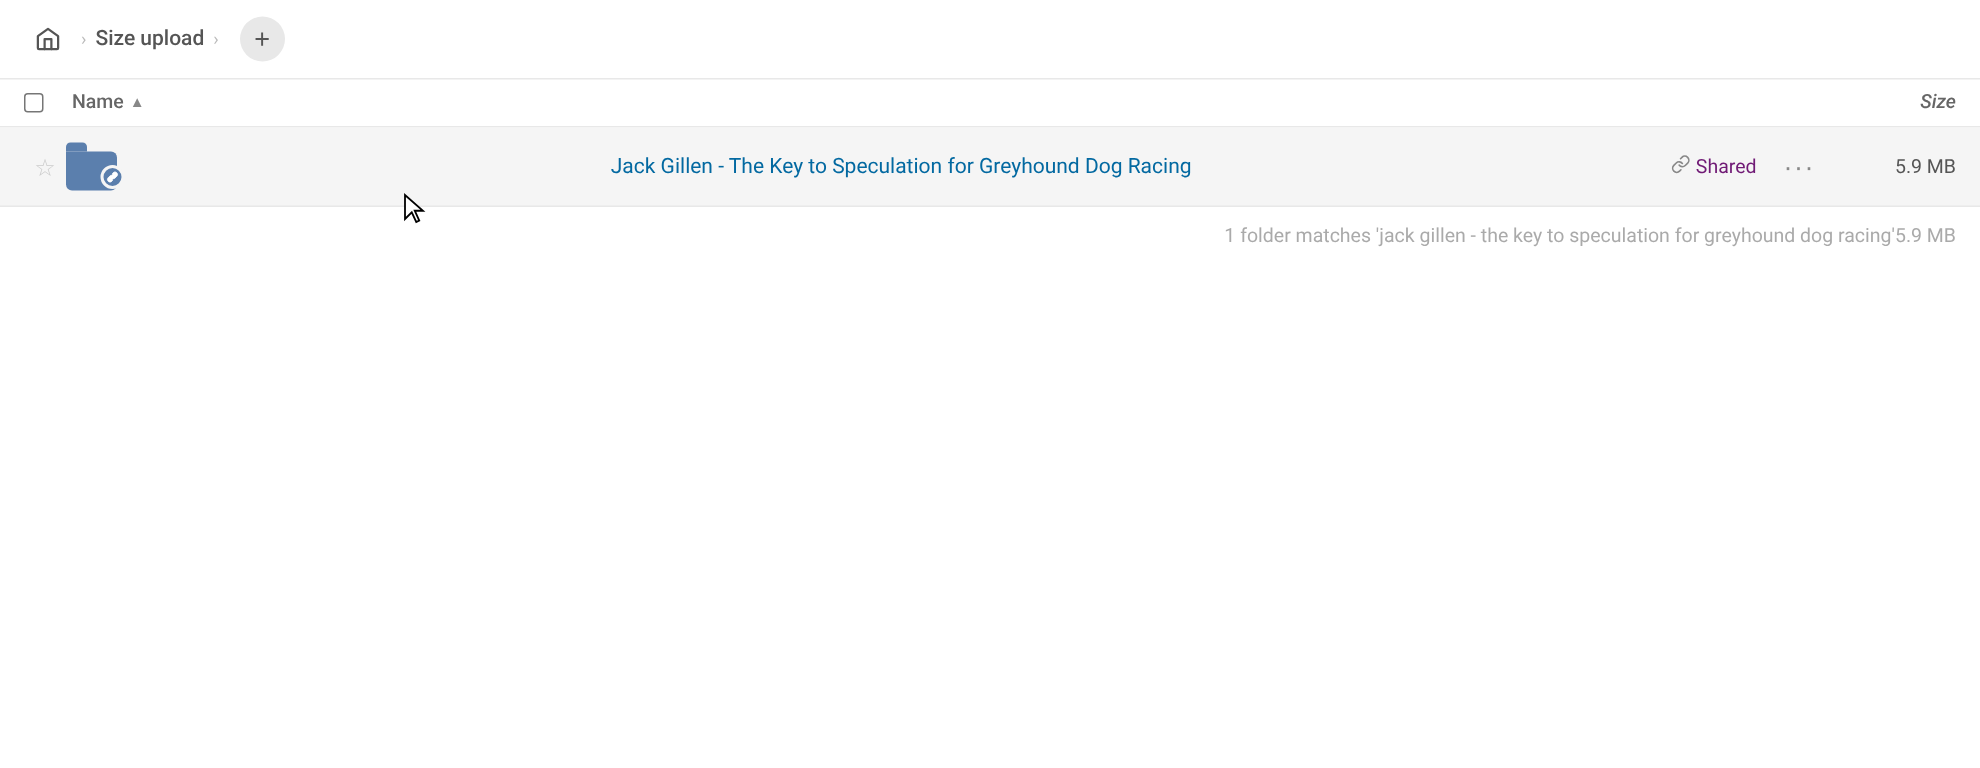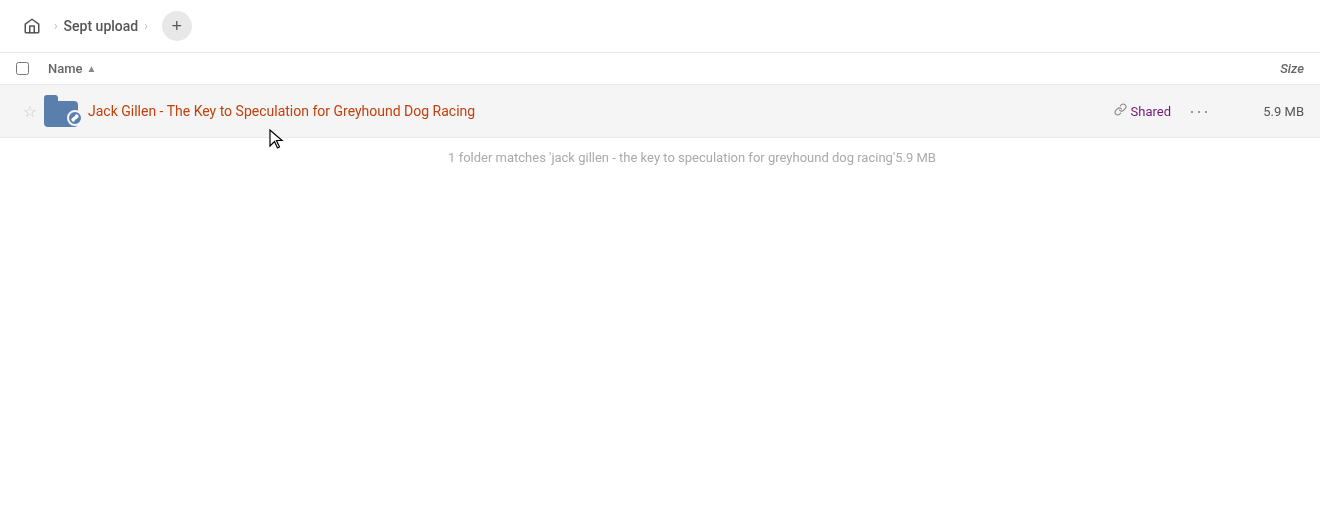--- a/index.html
+++ b/index.html
@@ -144,21 +144,22 @@
       align-items: center;
       justify-content: center;
       font-size: 10px;
       color: white;
       border: 2px solid #f5f5f5;
     }
 
     .file-name {
       flex: 1;
       font-size: 14px;
-      color: #c2410c;
+      color: #0369a1;
+      text-align: center;
     }
 
     .shared-badge {
       display: flex;
       align-items: center;
       gap: 4px;
       color: #701a75;
       font-size: 13px;
       margin-right: 12px;
     }
@@ -184,21 +185,21 @@
       color: #555;
       font-size: 13px;
     }
 
     
     .match-info {
       padding: 12px 16px 12px 80px;
       color: #aaa;
       font-size: 13px;
       display: flex;
-      justify-content: center;
+      justify-content: flex-end;
     }
     .match-size {
       color: #aaa;
       font-size: 13px;
     }
 
     
     .cursor {
       position: absolute;
       left: 268px;
@@ -212,21 +213,21 @@
 <body>
 
 <div class="toolbar">
   <div class="home-icon-btn">
     <svg width="18" height="18" viewBox="0 0 24 24" fill="none" stroke="#555" stroke-width="2" stroke-linecap="round" stroke-linejoin="round">
       <path d="M3 9.5L12 3l9 6.5V20a1 1 0 01-1 1H4a1 1 0 01-1-1V9.5z"></path>
       <polyline points="9,21 9,12 15,12 15,21"></polyline>
     </svg>
   </div>
   <span class="breadcrumb-separator">›</span>
-  <span class="breadcrumb-label">Sept upload</span>
+  <span class="breadcrumb-label">Size upload</span>
   <span class="breadcrumb-separator">›</span>
   <button class="add-button">+</button>
 </div>
 
 <div class="col-headers">
   <div class="col-checkbox">
     <input type="checkbox" style="">
   </div>
   <div class="col-name">
     <span>Name</span>

